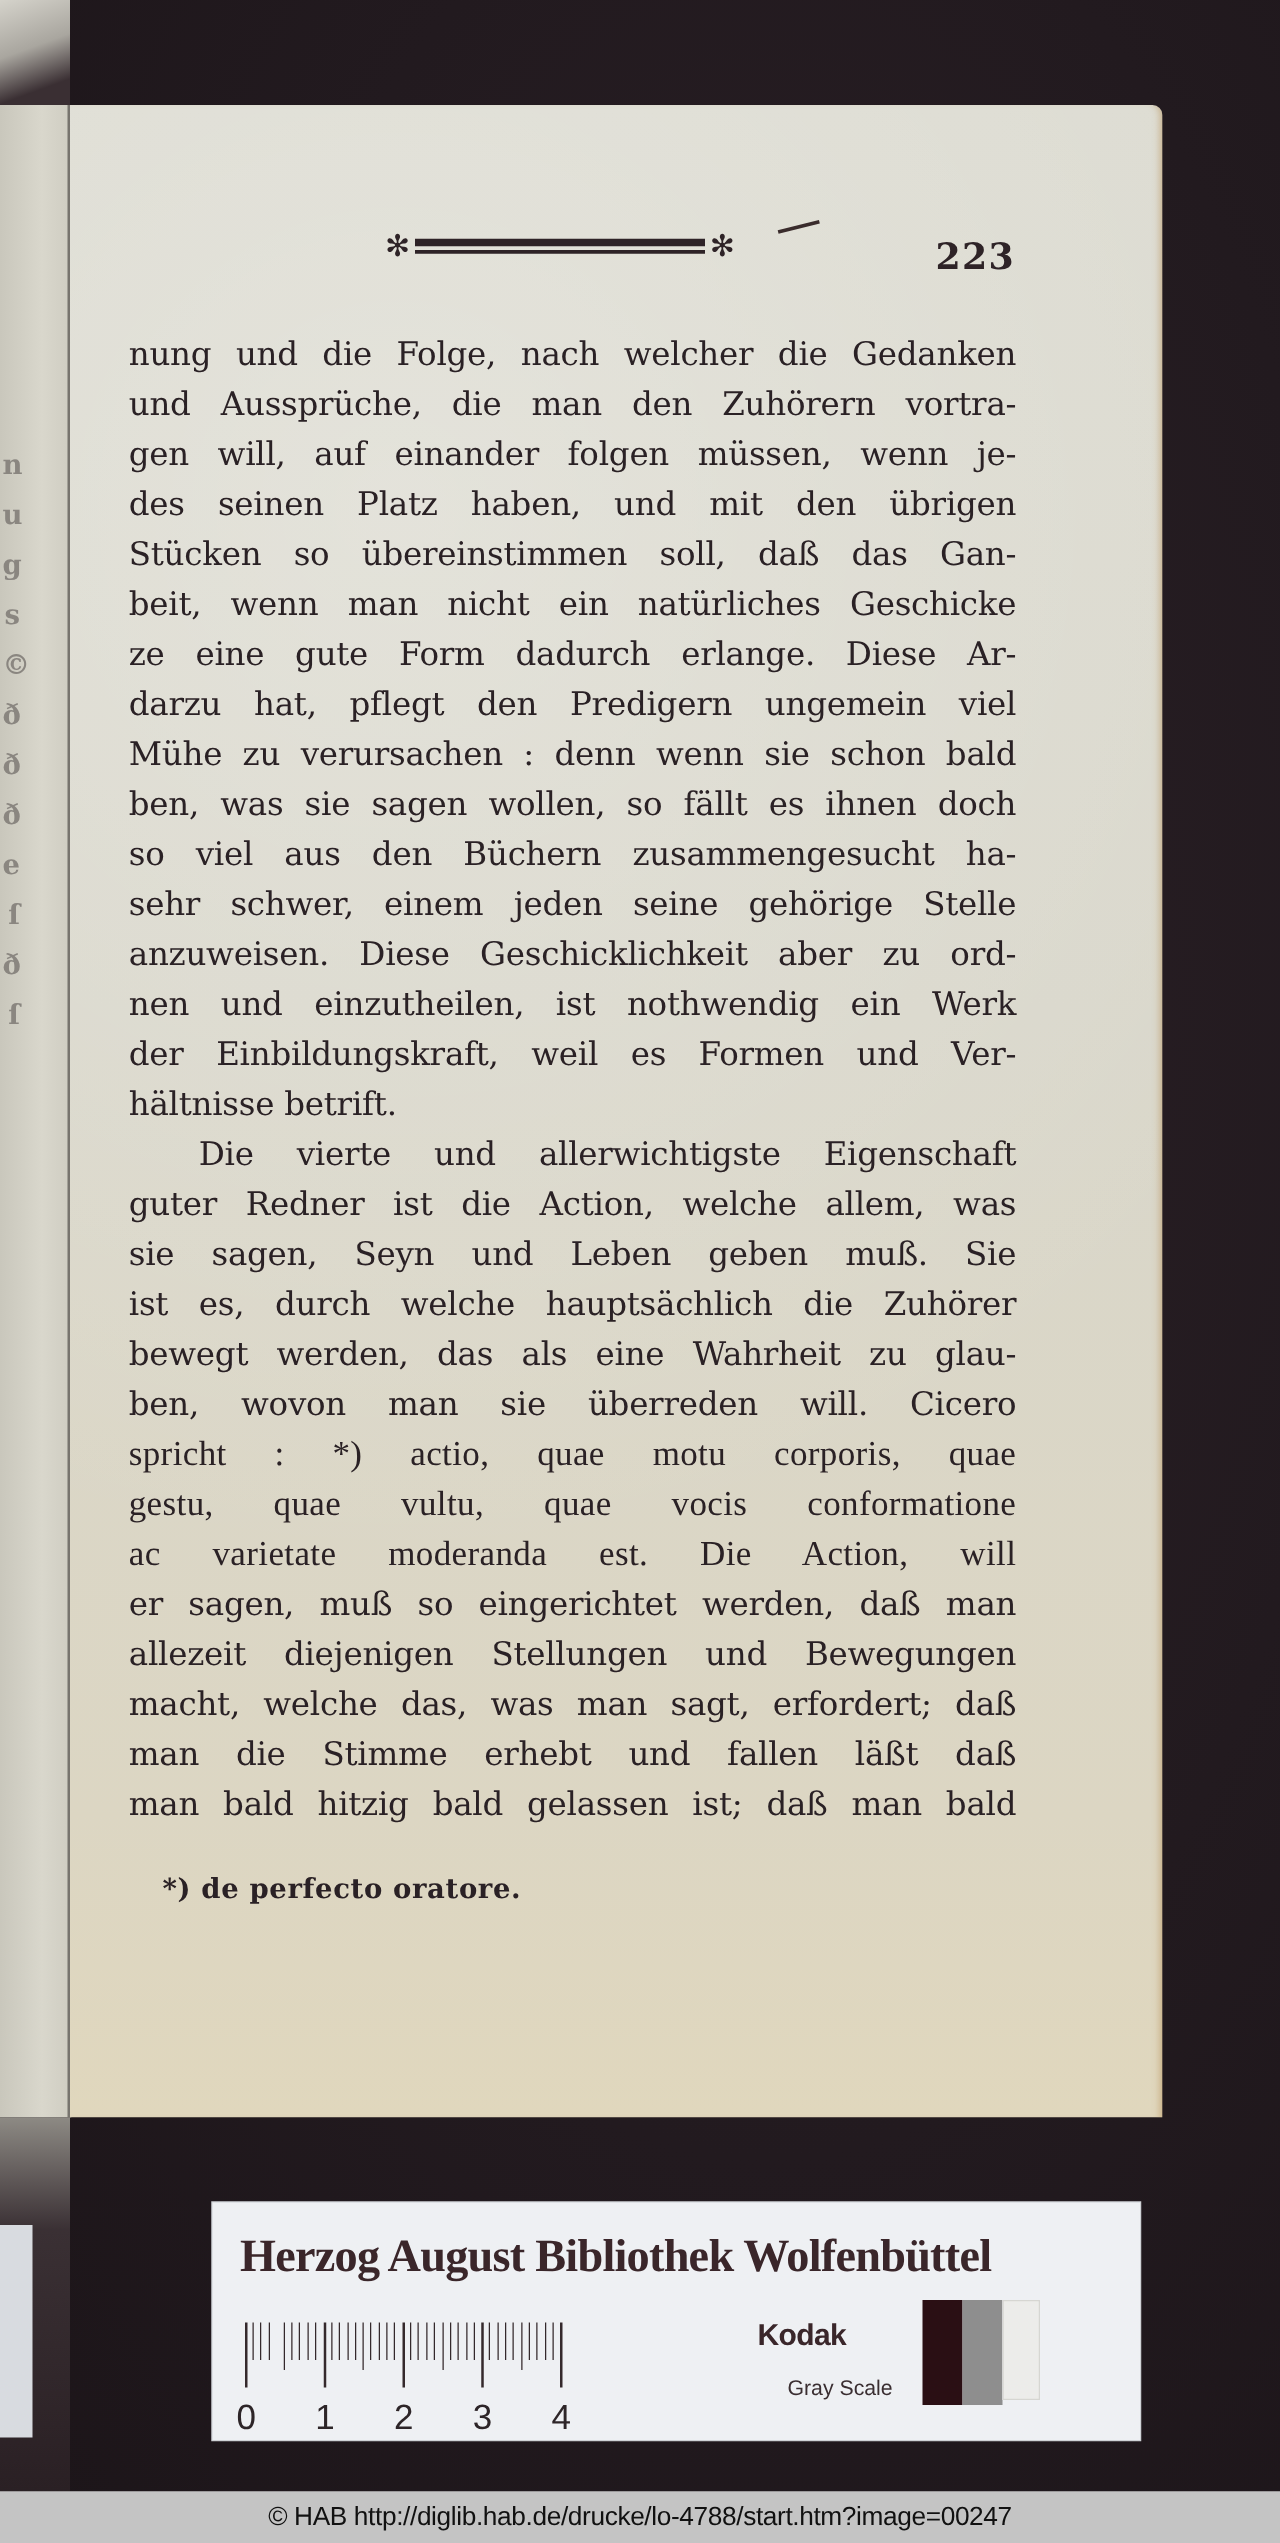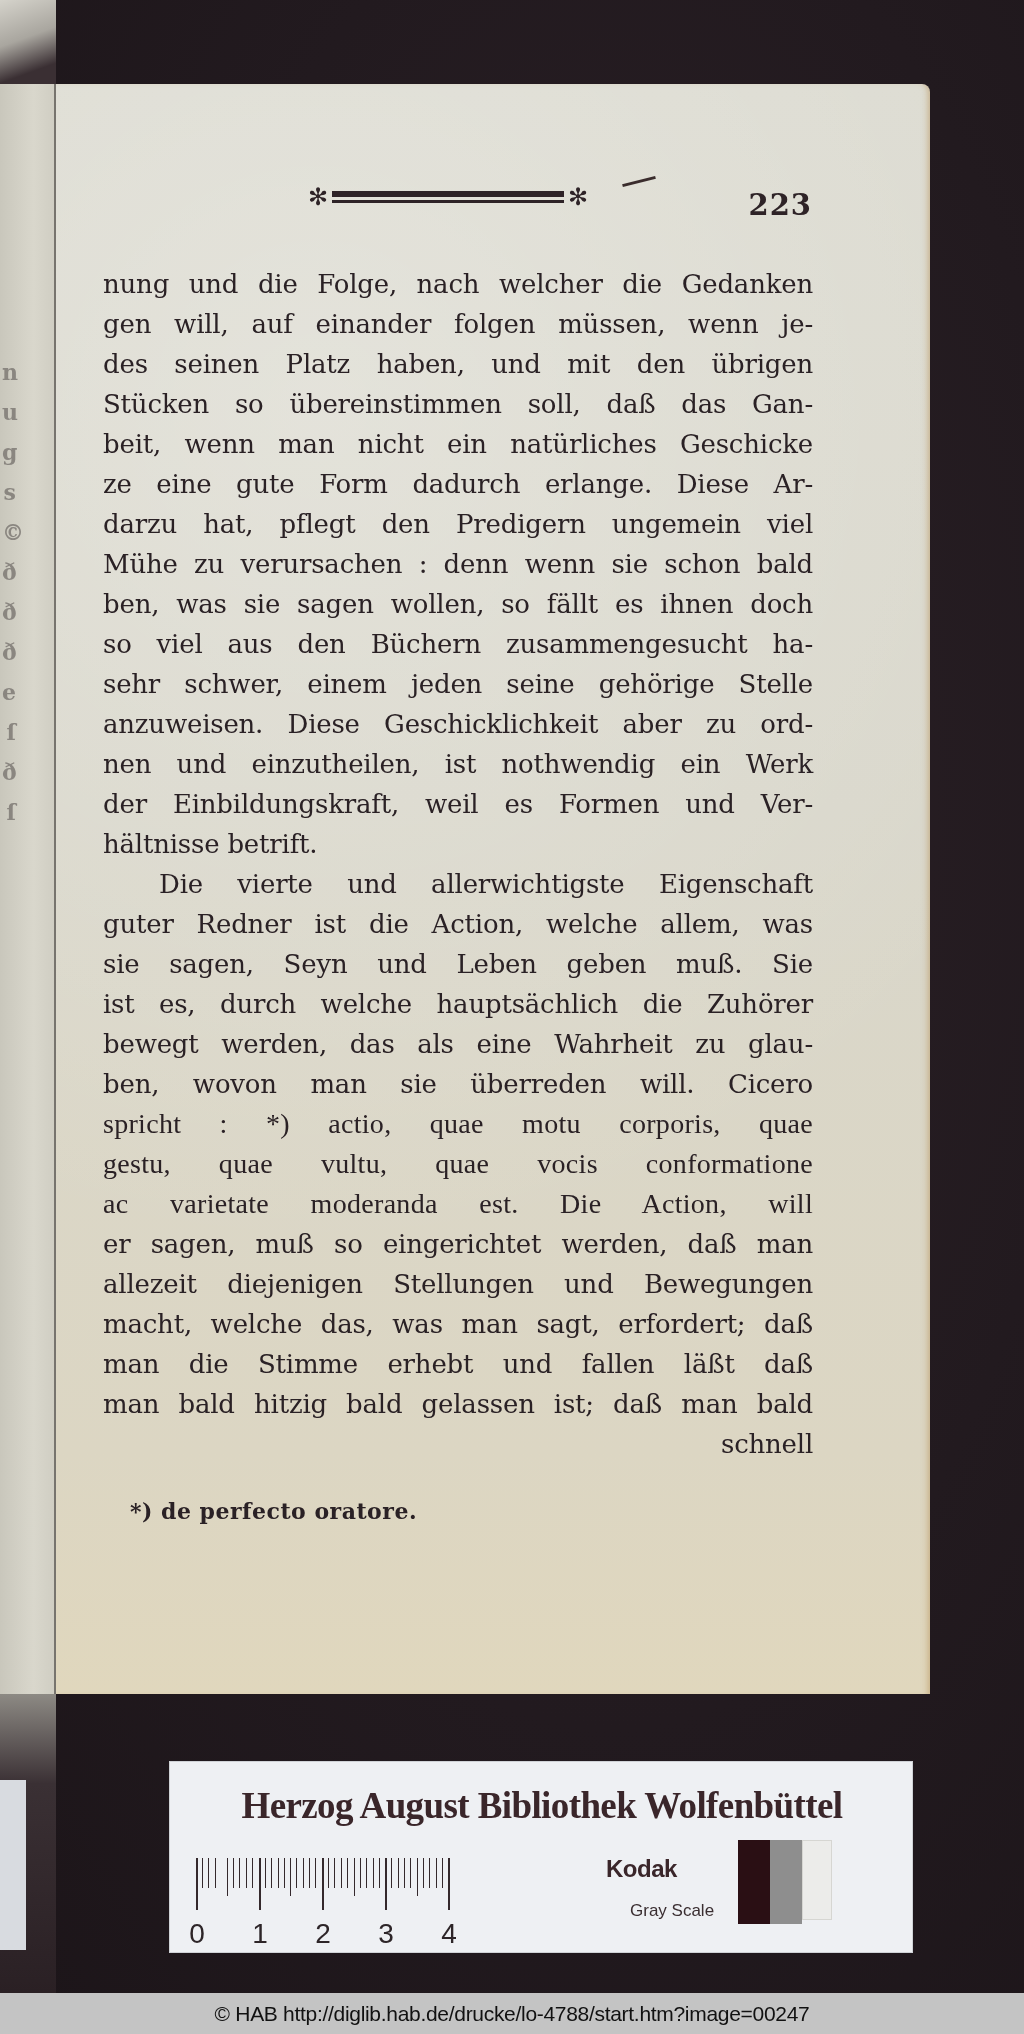--- a/index.html
+++ b/index.html
@@ -87,21 +87,21 @@
     color: #2a2125; font-family: "DejaVu Serif", serif; letter-spacing: 0.5px;
   }
   .card {
     position: absolute; left: 170px; top: 1762px; width: 742px; height: 190px;
     background: #eef0f3;
     box-shadow: 0 0 0 1px #cfd2d6;
   }
   .card-title {
     position: absolute; left: 22px; top: 22px; width: 700px;
     font-family: "Liberation Serif", serif; font-weight: bold; font-size: 37px;
-    color: #3a262a; letter-spacing: -0.6px; white-space: nowrap; text-align: center;
+    color: #3a262a; letter-spacing: -0.6px; white-space: nowrap;
   }
   .ruler {
     position: absolute; left: 26px; top: 96px; width: 262px; height: 62px;
   }
   .tick { position: absolute; top: 0; width: 1px; background: #34292c; }
   .tick.major { width: 2px; height: 52px; }
   .tick.mid { height: 38px; }
   .tick.minor { height: 30px; }
   .ruler-label {
     position: absolute; top: 60px; font-family: "Liberation Sans", sans-serif; font-size: 28px;
@@ -161,20 +161,21 @@
       <span class="star">✻</span>
       <span class="rule"></span>
       <span class="star">✻</span>
     </div>
     <div class="stray-mark"></div>
     <div class="page-number">223</div>
   </div>
 
   <div class="text-block">
     <div class="line">nung und die Folge, nach welcher die Gedanken</div>
+    <div class="line">und Aussprüche, die man den Zuhörern vortra-</div>
     <div class="line">gen will, auf einander folgen müssen, wenn je-</div>
     <div class="line">des seinen Platz haben, und mit den übrigen</div>
     <div class="line">Stücken so übereinstimmen soll, daß das Gan-</div>
     <div class="line">beit, wenn man nicht ein natürliches Geschicke</div>
     <div class="line">ze eine gute Form dadurch erlange.  Diese Ar-</div>
     <div class="line">darzu hat, pflegt den Predigern ungemein viel</div>
     <div class="line">Mühe zu verursachen :  denn wenn sie schon bald</div>
     <div class="line">ben, was sie sagen wollen, so fällt es ihnen doch</div>
     <div class="line">so viel aus den Büchern zusammengesucht ha-</div>
     <div class="line">sehr schwer, einem jeden seine gehörige Stelle</div>
@@ -189,21 +190,20 @@
     <div class="line">bewegt werden, das als eine Wahrheit zu glau-</div>
     <div class="line">ben, wovon man sie überreden will.  Cicero</div>
     <div class="line latin">spricht : *) actio, quae motu corporis, quae</div>
     <div class="line latin">gestu, quae vultu, quae vocis conformatione</div>
     <div class="line latin">ac varietate moderanda est.  Die Action, will</div>
     <div class="line">er sagen, muß so eingerichtet werden, daß man</div>
     <div class="line">allezeit diejenigen Stellungen und Bewegungen</div>
     <div class="line">macht, welche das, was man sagt, erfordert;  daß</div>
     <div class="line">man die Stimme erhebt und fallen läßt daß</div>
     <div class="line">man bald hitzig bald gelassen ist;  daß man bald</div>
-    <div class="line catch">schnell</div>
   </div>
 
   <div class="footnote">*) de perfecto oratore.</div>
 </div>
 
 <div class="card">
   <div class="card-title">Herzog August Bibliothek Wolfenbüttel</div>
   <div class="ruler">
     <div class="tick major" style="left:0px"></div>
     <div class="tick minor" style="left:6px"></div>

